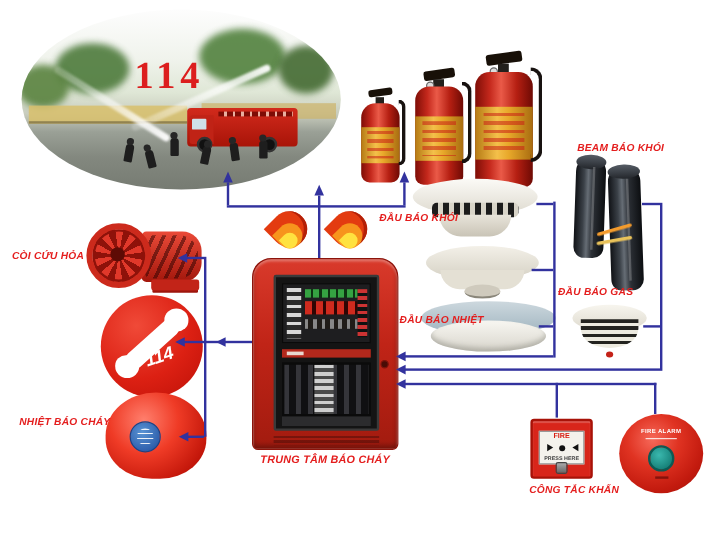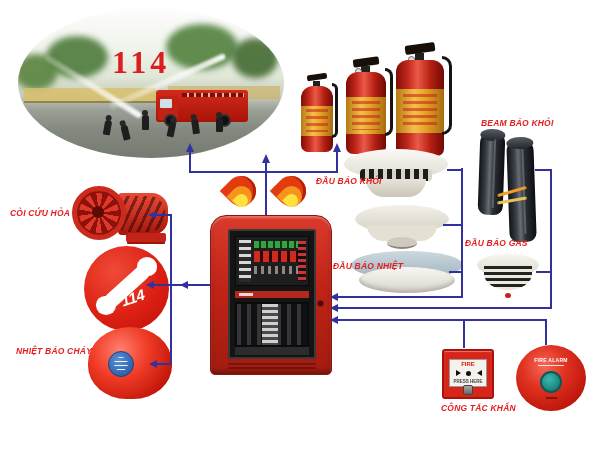--- a/index.html
+++ b/index.html
@@ -356,19 +356,20 @@
   <div class="hl" style="left:336px;top:307px;width:214px;"></div>
   <div class="arr-l" style="left:330px;top:304px;"></div>
 
   <div class="hl" style="left:336px;top:319px;width:211px;"></div>
   <div class="arr-l" style="left:330px;top:316px;"></div>
   <div class="vl" style="left:463px;top:319px;height:29px;"></div>
   <div class="vl" style="left:545px;top:319px;height:26px;"></div>
 
   <div class="lbl" style="left:10px;top:208px;">CÒI CỨU HỎA</div>
   <div class="lbl" style="left:16px;top:346px;">NHIỆT BÁO CHÁY</div>
+  <div class="lbl lbl-panel" style="left:205px;top:378px;">TRUNG TÂM BÁO CHÁY</div>
   <div class="lbl" style="left:316px;top:176px;">ĐẦU BÁO KHÓI</div>
   <div class="lbl" style="left:333px;top:261px;">ĐẦU BÁO NHIỆT</div>
   <div class="lbl" style="left:481px;top:118px;">BEAM BÁO KHÓI</div>
   <div class="lbl" style="left:465px;top:238px;">ĐẦU BÁO GAS</div>
   <div class="lbl" style="left:441px;top:403px;">CÔNG TẮC KHẨN</div>
 
 </div>
 
 </body></html>

